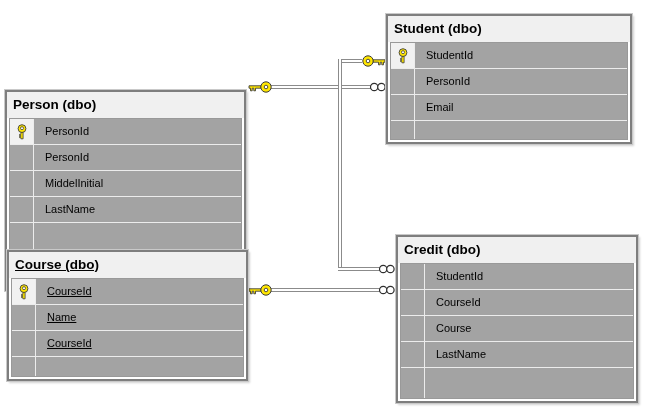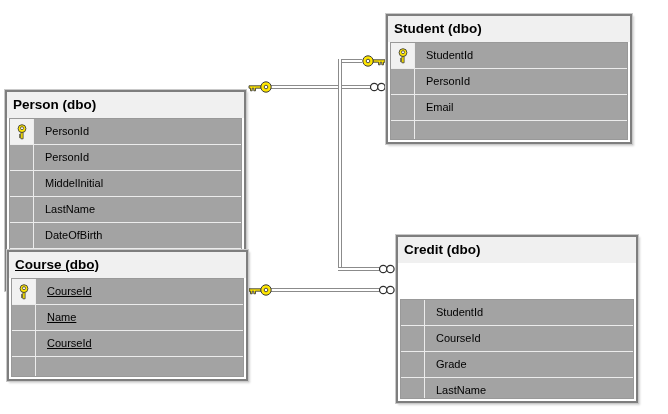--- a/index.html
+++ b/index.html
@@ -116,24 +116,20 @@
         <div class="tcell">PersonId</div>
       </div>
       <div class="trow">
         <div class="icell"></div>
         <div class="tcell">MiddelInitial</div>
       </div>
       <div class="trow">
         <div class="icell"></div>
         <div class="tcell">LastName</div>
       </div>
-      <div class="trow">
-        <div class="icell"></div>
-        <div class="tcell">DateOfBirth</div>
-      </div>
       <div class="erow">
         <div class="icell"></div>
       </div>
     </div>
   </div>
 
   <div class="tbl" style="left:386px; top:14px; width:246px; height:130px;">
     <div class="tbl-header">
       <span>Student (dbo)</span>
     </div>
@@ -188,36 +184,36 @@
       <div class="trow">
         <div class="icell"></div>
         <div class="tcell">CourseId</div>
       </div>
       <div class="erow">
         <div class="icell"></div>
       </div>
     </div>
   </div>
 
-  <div class="tbl" style="left:396px; top:235px; width:242px; height:168px;gap:36px;">
+  <div class="tbl" style="left:396px; top:235px; width:242px; height:168px;">
     <div class="tbl-header">
       <span>Credit (dbo)</span>
     </div>
     <div class="tbl-grid">
       <div class="trow">
         <div class="icell"></div>
         <div class="tcell">StudentId</div>
       </div>
       <div class="trow">
         <div class="icell"></div>
         <div class="tcell">CourseId</div>
       </div>
       <div class="trow">
         <div class="icell"></div>
-        <div class="tcell">Grade</div>
+        <div class="tcell">Course</div>
       </div>
       <div class="trow">
         <div class="icell"></div>
         <div class="tcell">LastName</div>
       </div>
       <div class="erow">
         <div class="icell"></div>
       </div>
     </div>
   </div>

